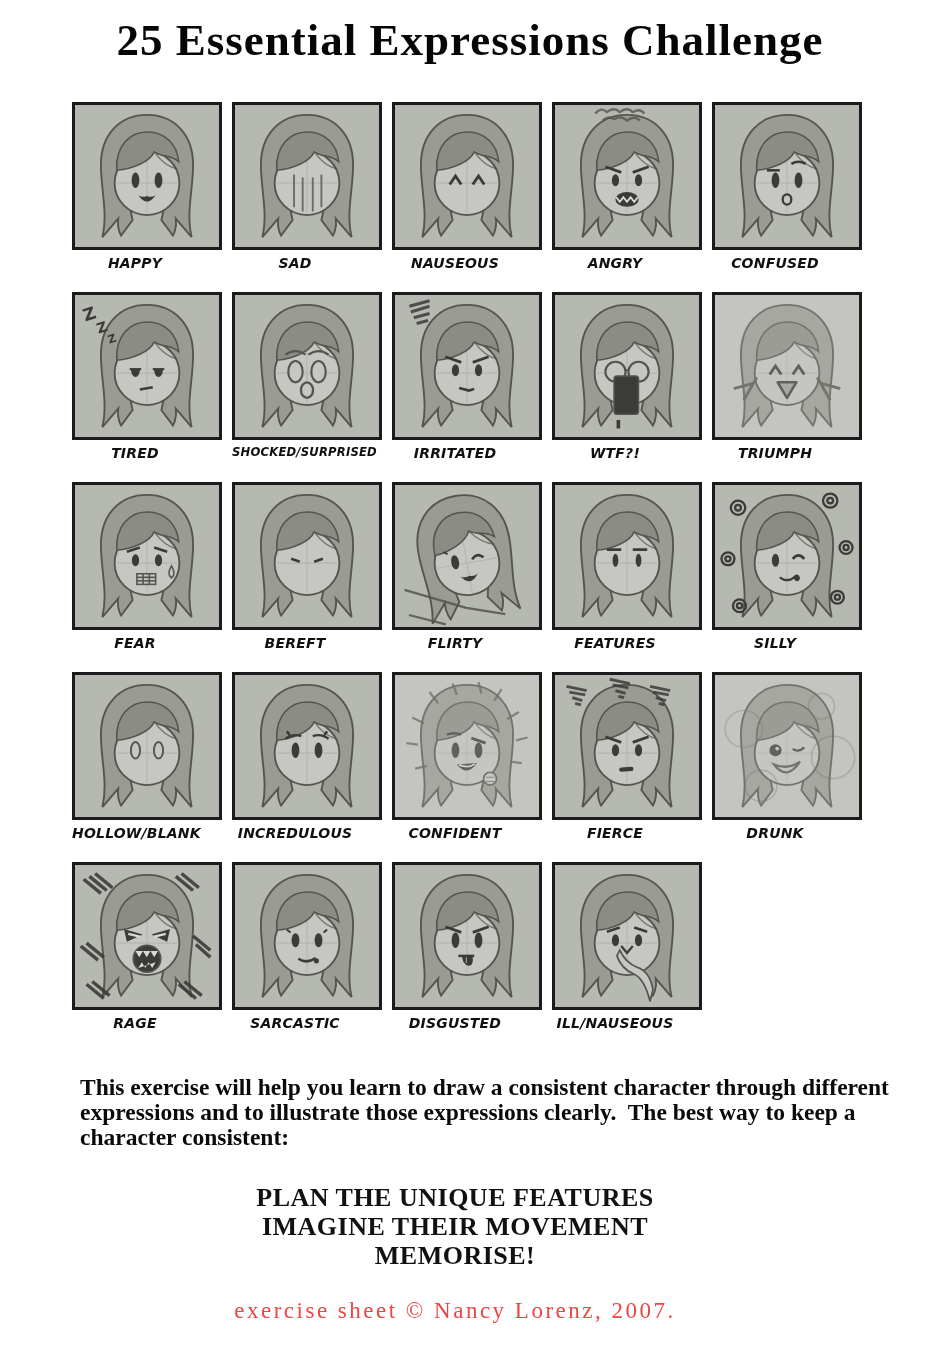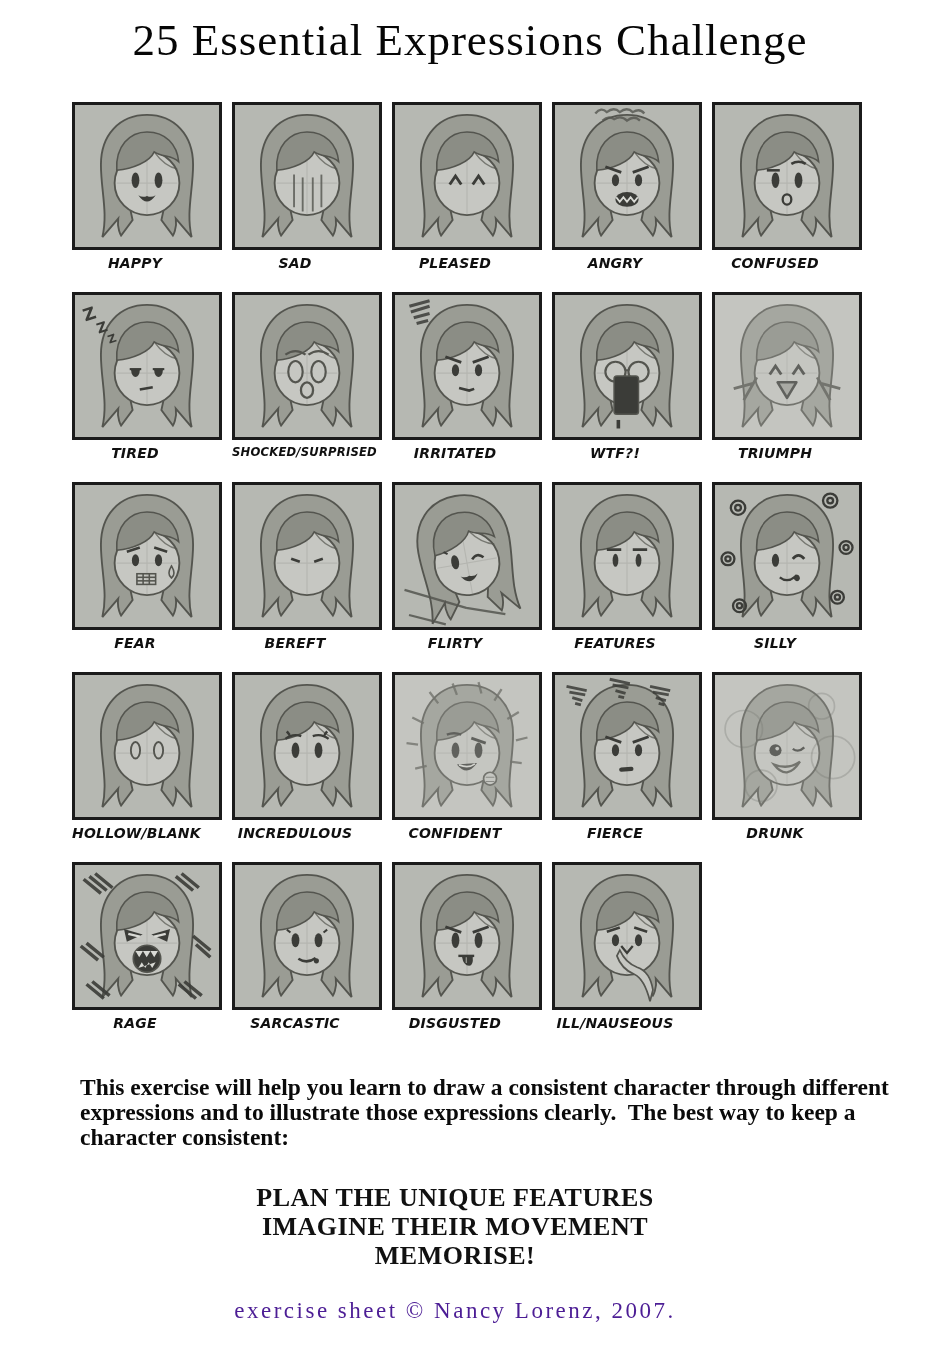--- a/index.html
+++ b/index.html
@@ -1,21 +1,21 @@
 <!DOCTYPE html>
 <html><head>
 <meta charset="utf-8">
 <style>
   html,body{margin:0;padding:0;}
   body{
     width:940px;height:1363px;overflow:hidden;background:#ffffff;
     font-family:"Liberation Serif",serif;position:relative;
   }
   .page-title{
-    margin:14px 0 0 0;text-align:center;font-size:45px;font-weight:400;
+    margin:14px 0 0 0;text-align:center;font-size:45px;font-weight:700;
     color:#060606;letter-spacing:1px;
   }
   .grid{
     display:grid;grid-template-columns:repeat(5,150px);
     column-gap:10px;row-gap:21px;margin:36px 0 0 72px;
   }
   figure.cell{margin:0;width:126px;}
   .photo{
     width:150px;height:148px;border:3px solid #1b1b1b;box-sizing:border-box;
     background:#b6b8b2;
@@ -32,21 +32,21 @@
     font-size:23.5px;font-weight:700;line-height:1.07;color:#0a0a0a;
     white-space:pre-wrap;
   }
   .plan{
     margin:34px 0 10px 60px;width:790px;text-align:center;
     font-weight:700;font-size:26px;line-height:1.1;color:#111;
     letter-spacing:.5px;
   }
   .credit{
     margin:28px 0 0 60px;width:790px;text-align:center;
-    font-size:23px;color:#4c1d95;letter-spacing:2.5px;
+    font-size:23px;color:#ef4444;letter-spacing:2.5px;
   }
 </style>
 </head>
 <body>
 
 <h1 class="page-title">25 Essential Expressions Challenge</h1>
 
 <div class="grid">
   <figure class="cell">
     <div class="photo">
@@ -99,21 +99,21 @@
           <circle cx="50" cy="55" r="22.5" fill="#c6c7c2" stroke="#54554f" stroke-width="1.3"></circle>
           <g stroke="#54554f" opacity=".15" stroke-width=".8">
             <line x1="29" y1="55" x2="71" y2="55"></line>
             <line x1="50" y1="34" x2="50" y2="77"></line>
           </g>
           <path d="M29,46 C28,29 38,19 50,19 C63,19 71,28 72,40 C67,35 61,37 55,33 C52,40 40,45 29,46 Z" fill="#8b8d85" stroke="#54554f" stroke-width="1.1"></path>
           <path d="M55,33 C60,40 66,44 71,45" stroke="#54554f" stroke-width="1" fill="none" opacity=".7"></path>
           <path d="M38,56 L42,50 L46,56 M54,56 L58,50 L62,56" stroke="#3b3c38" stroke-width="2" fill="none"></path>
         </svg>
       </div>
-    <figcaption class="lbl">PLEASED</figcaption>
+    <figcaption class="lbl">NAUSEOUS</figcaption>
   </figure>
 
   <figure class="cell">
     <div class="photo">
         <svg viewBox="0 0 100 100" xmlns="http://www.w3.org/2000/svg" preserveAspectRatio="none">
           <rect width="100" height="100" fill="#b6b8b2"></rect>
           <path d="M50,7 C31,7 18,21 18,42 C18,60 23,76 19,93 L30,80 C29,87 32,92 32,92 L40,81 C36,64 35,48 38,39 C44,33 56,33 62,39 C65,48 64,64 60,81 L68,92 C68,92 71,87 70,80 L81,93 C77,76 82,60 82,42 C82,21 69,7 50,7 Z" fill="#9a9c94" stroke="#54554f" stroke-width="1.3"></path>
           <circle cx="50" cy="55" r="22.5" fill="#c6c7c2" stroke="#54554f" stroke-width="1.3"></circle>
           <g stroke="#54554f" opacity=".15" stroke-width=".8">
             <line x1="29" y1="55" x2="71" y2="55"></line>

